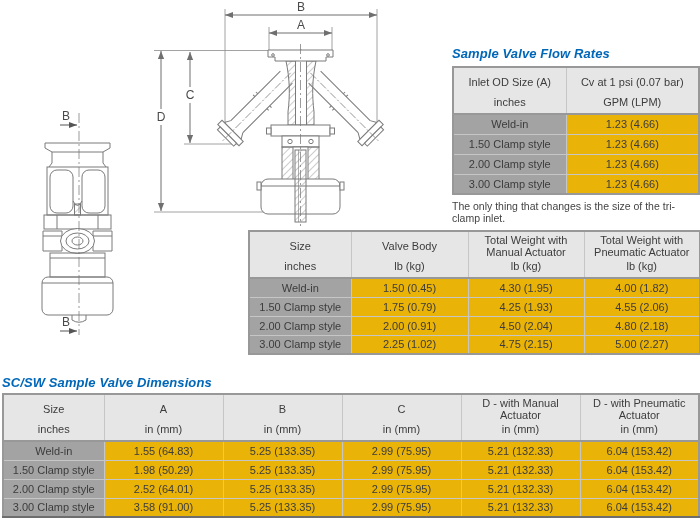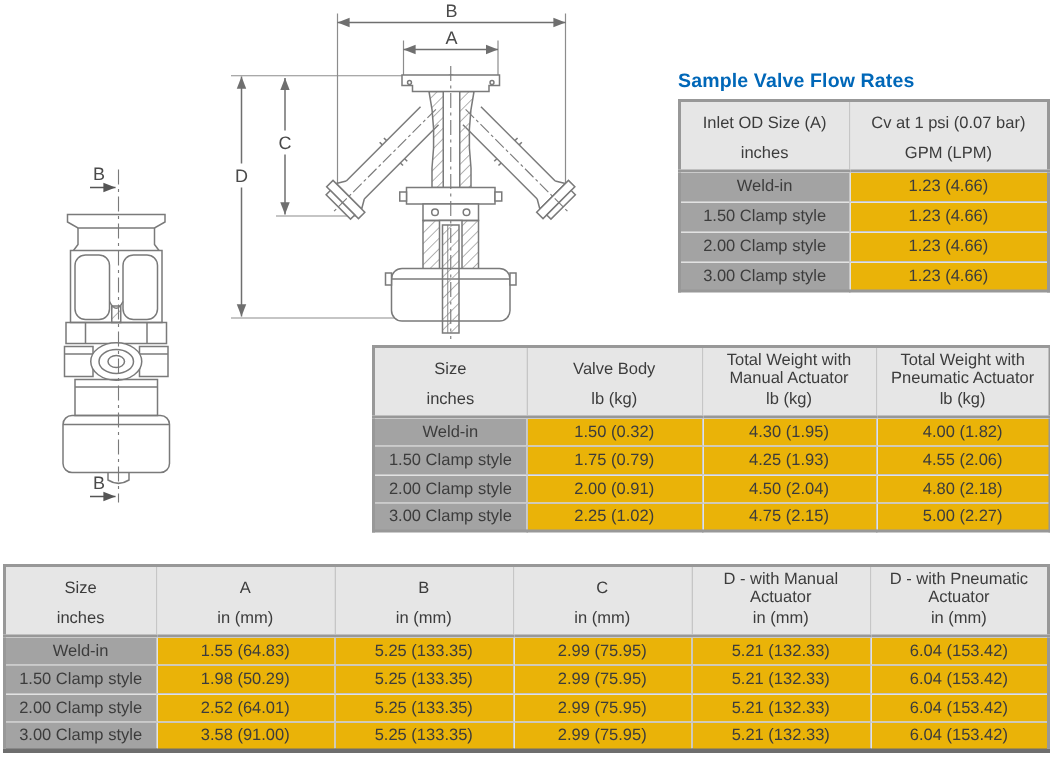--- a/index.html
+++ b/index.html
@@ -17,20 +17,21 @@
   .front-drawing { left: 140px; top: 0; }
   .side-drawing  { left: 5px;  top: 105px; }
 
   .sec-title {
     font-size: 13px;
     font-weight: bold;
     color: #0067b8;
     line-height: 14px;
     margin-bottom: 5px;
     letter-spacing: 0.1px;
+    font-style: italic;
   }
 
   .flow-block    { position: absolute; left: 452px; top: 47px;  width: 246px; }
   .weights-block { position: absolute; left: 248px; top: 230px; width: 451px; }
   .dims-block    { position: absolute; left: 2px;   top: 376px; width: 696px; }
 
   table.dtable {
     border-collapse: collapse;
     table-layout: fixed;
     background: #ffffff;
@@ -249,20 +250,21 @@
         <tr>
           <td class="rowlabel">2.00 Clamp style</td>
           <td>1.23 (4.66)</td>
         </tr>
         <tr>
           <td class="rowlabel">3.00 Clamp style</td>
           <td>1.23 (4.66)</td>
         </tr>
       </tbody>
     </table>
+    <p class="note">The only thing that changes is the size of the tri-clamp inlet.</p>
   </section>
 
   <section class="weights-block">
     <table class="dtable">
       <colgroup>
           <col style="width:102px">
           <col style="width:117px">
           <col style="width:116px">
           <col style="width:116px">
         </colgroup>
@@ -282,21 +284,21 @@
           </th>
           <th>
             <div class="h-label">Total Weight with Pneumatic Actuator</div>
             <div class="h-units">lb (kg)</div>
           </th>
         </tr>
       </thead>
       <tbody>
         <tr>
           <td class="rowlabel">Weld-in</td>
-          <td>1.50 (0.32)</td>
+          <td>1.50 (0.45)</td>
           <td>4.30 (1.95)</td>
           <td>4.00 (1.82)</td>
         </tr>
         <tr>
           <td class="rowlabel">1.50 Clamp style</td>
           <td>1.75 (0.79)</td>
           <td>4.25 (1.93)</td>
           <td>4.55 (2.06)</td>
         </tr>
         <tr>
@@ -309,20 +311,21 @@
           <td class="rowlabel">3.00 Clamp style</td>
           <td>2.25 (1.02)</td>
           <td>4.75 (2.15)</td>
           <td>5.00 (2.27)</td>
         </tr>
       </tbody>
     </table>
   </section>
 
   <section class="dims-block">
+    <div class="sec-title" style="margin-bottom:3px;">SC/SW Sample Valve Dimensions</div>
     <table class="dtable">
       <colgroup>
           <col style="width:101px">
           <col style="width:119px">
           <col style="width:119px">
           <col style="width:119px">
           <col style="width:119px">
           <col style="width:119px">
         </colgroup>
       <thead>

